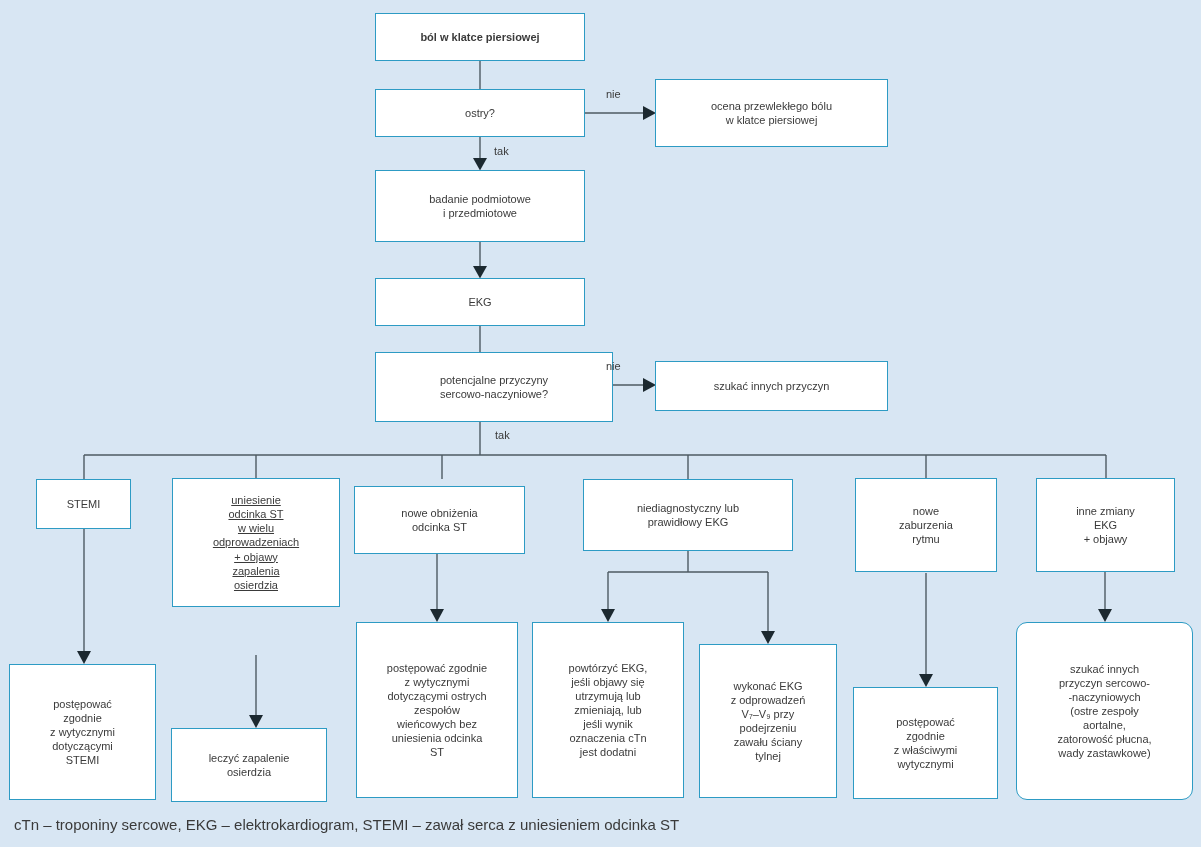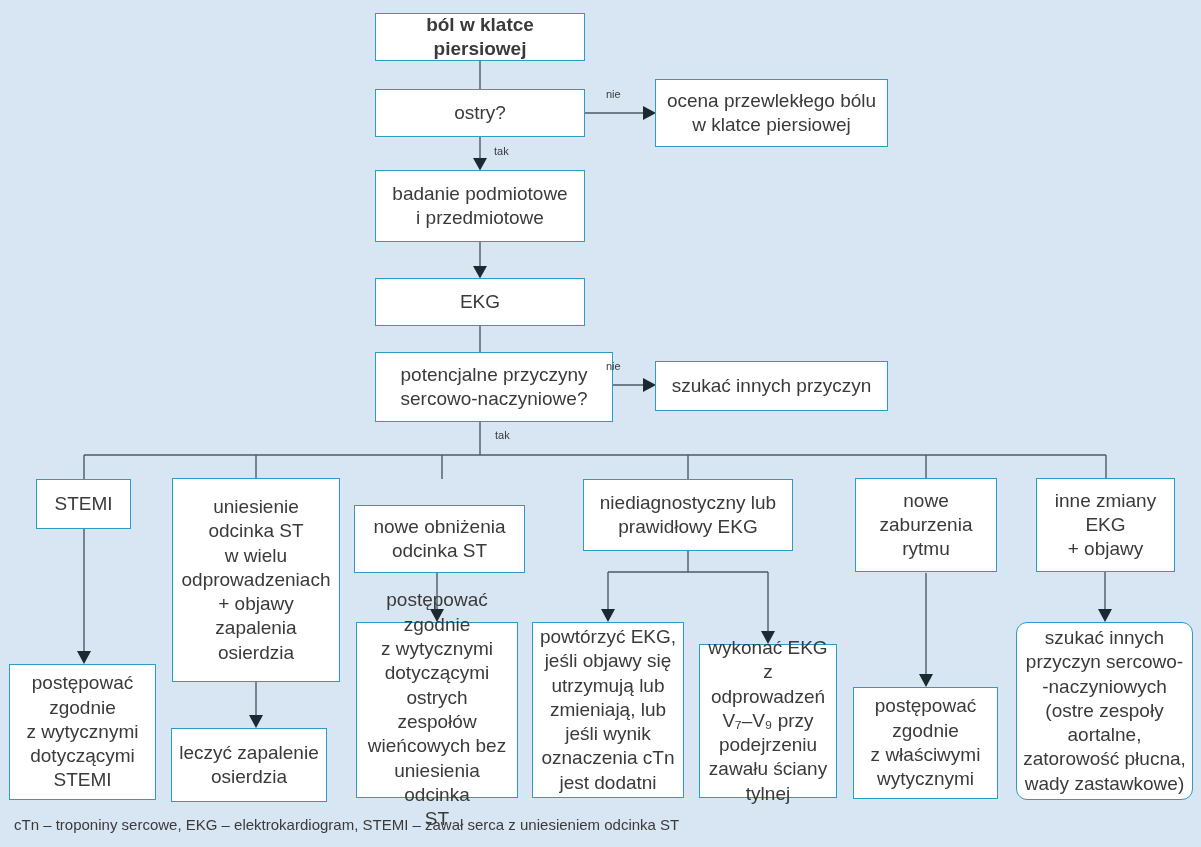--- a/index.html
+++ b/index.html
@@ -34,21 +34,21 @@
     position: absolute;
     box-sizing: border-box;
     background: var(--box-fill, #ffffff);
     border: 1.5px solid var(--box-border, #2d9bc4);
     color: var(--text, #3a3a3a);
     display: flex;
     align-items: center;
     justify-content: center;
     text-align: center;
     white-space: pre-line;
-    font-size: 19px;
+    font-size: 11px;
     line-height: 1.28;
     padding: 4px 6px;
   }
   .node.bold { font-weight: bold; }
   .edge-label {
     position: absolute;
     color: var(--text, #3a3a3a);
     font-size: 11px;
     line-height: 1;
   }
@@ -134,28 +134,28 @@
   <div class="node" style="left:655px; top:79px;  width:233px; height:68px;">ocena przewlekłego bólu
 w klatce piersiowej</div>
   <div class="node" style="left:375px; top:170px; width:210px; height:72px;">badanie podmiotowe
 i przedmiotowe</div>
   <div class="node" style="left:375px; top:278px; width:210px; height:48px;">EKG</div>
   <div class="node" style="left:375px; top:352px; width:238px; height:70px;">potencjalne przyczyny
 sercowo-naczyniowe?</div>
   <div class="node" style="left:655px; top:361px; width:233px; height:50px;">szukać innych przyczyn</div>
 
   <div class="node" style="left:36px;   top:479px; width:95px;  height:50px;">STEMI</div>
-  <div class="node" style="left:172px;  top:478px; width:168px; height:204px;">uniesienie
+  <div class="node" style="left:172px;  top:478px; width:168px; height:129px;text-decoration:underline;">uniesienie
 odcinka ST
 w wielu
 odprowadzeniach
 + objawy
 zapalenia
 osierdzia</div>
-  <div class="node" style="left:354px;  top:505px; width:171px; height:68px;">nowe obniżenia
+  <div class="node" style="left:354px;  top:486px; width:171px; height:68px;">nowe obniżenia
 odcinka ST</div>
   <div class="node" style="left:583px;  top:479px; width:210px; height:72px;">niediagnostyczny lub
 prawidłowy EKG</div>
   <div class="node" style="left:855px;  top:478px; width:142px; height:94px;">nowe
 zaburzenia
 rytmu</div>
   <div class="node" style="left:1036px; top:478px; width:139px; height:94px;">inne zmiany
 EKG
 + objawy</div>
 

